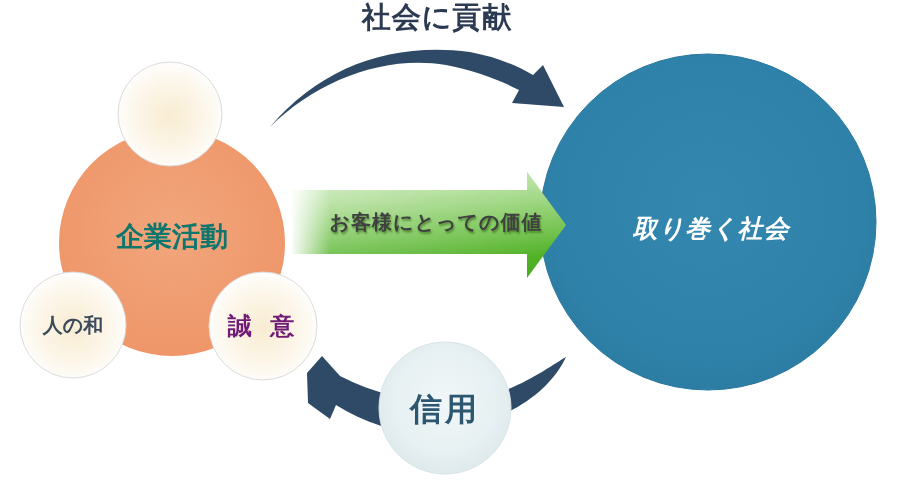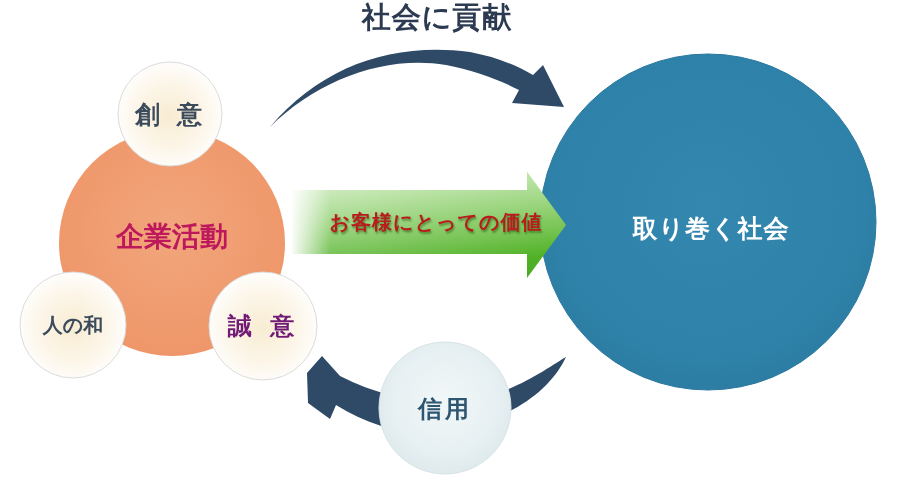--- a/index.html
+++ b/index.html
@@ -14,27 +14,27 @@
   .canvas svg { position: absolute; left: 0; top: 0; }
   .lbl {
     position: absolute;
     transform: translate(-50%, -50%);
     white-space: nowrap;
     font-weight: bold;
     line-height: 1;
     user-select: none;
   }
   .lbl-title      { left: 437px; top: 17px;  font-size: 29px; color: #2B3A50; letter-spacing: 1px; }
-  .lbl-company    { left: 172px; top: 237px; font-size: 28px; color: #be185d; }
-  .lbl-society    { left: 711px; top: 228px; font-size: 25px; color: #ffffff; letter-spacing: 1px; }
+  .lbl-company    { left: 172px; top: 237px; font-size: 28px; color: #0f766e; }
+  .lbl-society    { left: 711px; top: 228px; font-size: 25px; color: #ffffff; letter-spacing: 1px; font-style: italic; }
   .lbl-soui       { left: 171px; top: 114px; font-size: 25px; color: #3B4B5C; letter-spacing: 5px; }
   .lbl-hitonowa   { left: 73px;  top: 325px; font-size: 20px; color: #3B4B5C; }
   .lbl-seii       { left: 264px; top: 326px; font-size: 24px; color: #701a75; letter-spacing: 6px; }
-  .lbl-shinyo     { left: 445px; top: 409px; font-size: 24px; color: #2D5670; letter-spacing: 3px; }
-  .lbl-value      { left: 436px; top: 222px; font-size: 20px; color: #b91c1c; letter-spacing: 1px;
+  .lbl-shinyo     { left: 445px; top: 409px; font-size: 32px; color: #2D5670; letter-spacing: 3px; }
+  .lbl-value      { left: 436px; top: 222px; font-size: 20px; color: #404040; letter-spacing: 1px;
                     text-shadow: 1px 2px 2px rgba(35, 90, 10, 0.55); }
 </style>
 </head>
 <body>
 
 <div class="canvas">
 
   <svg width="900" height="493" viewBox="0 0 900 493">
     <defs>
       <radialGradient id="gBlue" cx="50%" cy="45%" r="58%">
@@ -96,19 +96,18 @@
              C 549 393, 508 419, 458 429
              C 416 438, 374 429, 336 405
              L 330 419 L 308 403 Z" fill="#2E4A66"></path>
 
     <circle cx="445" cy="408" r="66" fill="url(#gTrust)" stroke="#D8E4E8" stroke-width="1"></circle>
   </svg>
 
   <div class="lbl lbl-title">社会に貢献</div>
   <div class="lbl lbl-company">企業活動</div>
   <div class="lbl lbl-society">取り巻く社会</div>
-  <div class="lbl lbl-soui">創 意</div>
   <div class="lbl lbl-hitonowa">人の和</div>
   <div class="lbl lbl-seii">誠 意</div>
   <div class="lbl lbl-shinyo">信用</div>
   <div class="lbl lbl-value">お客様にとっての価値</div>
 
 </div>
 
 </body></html>

